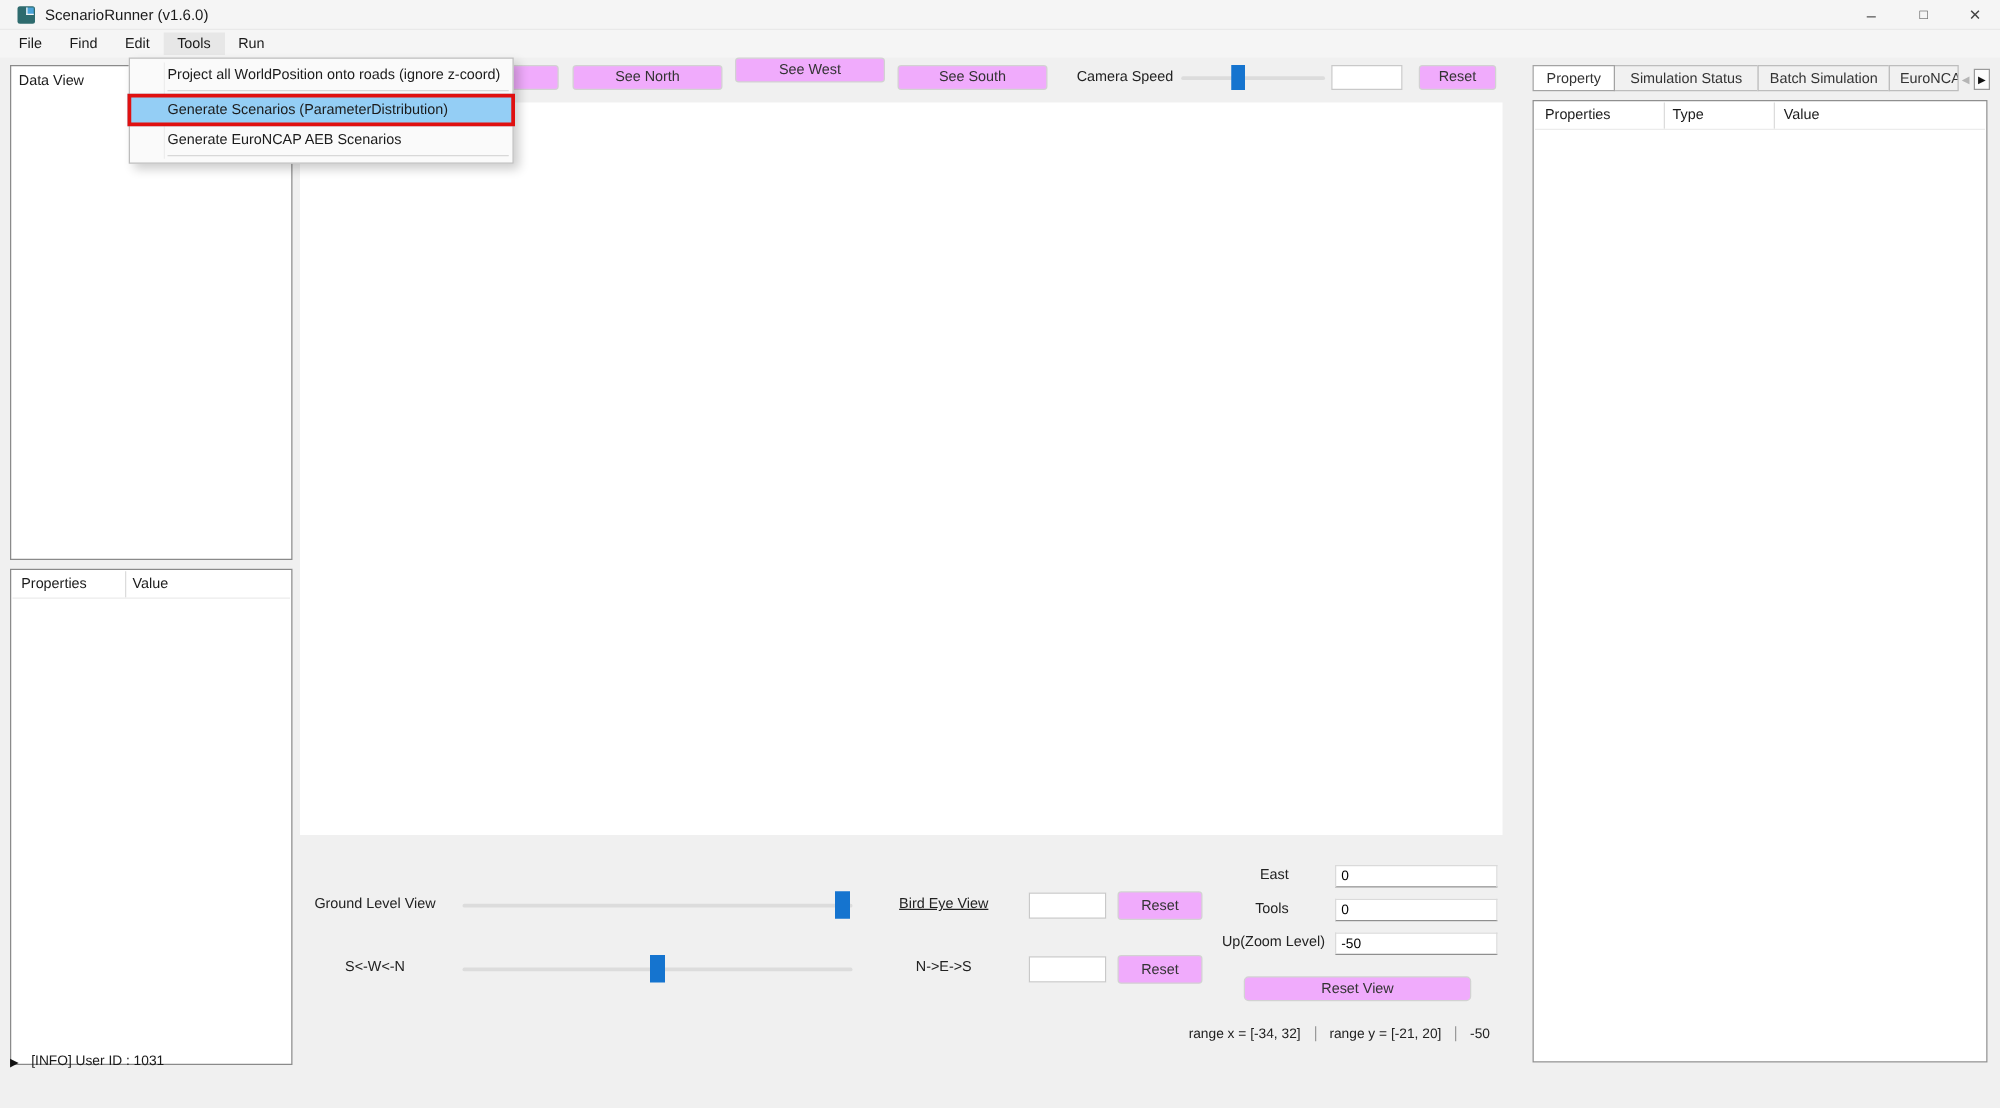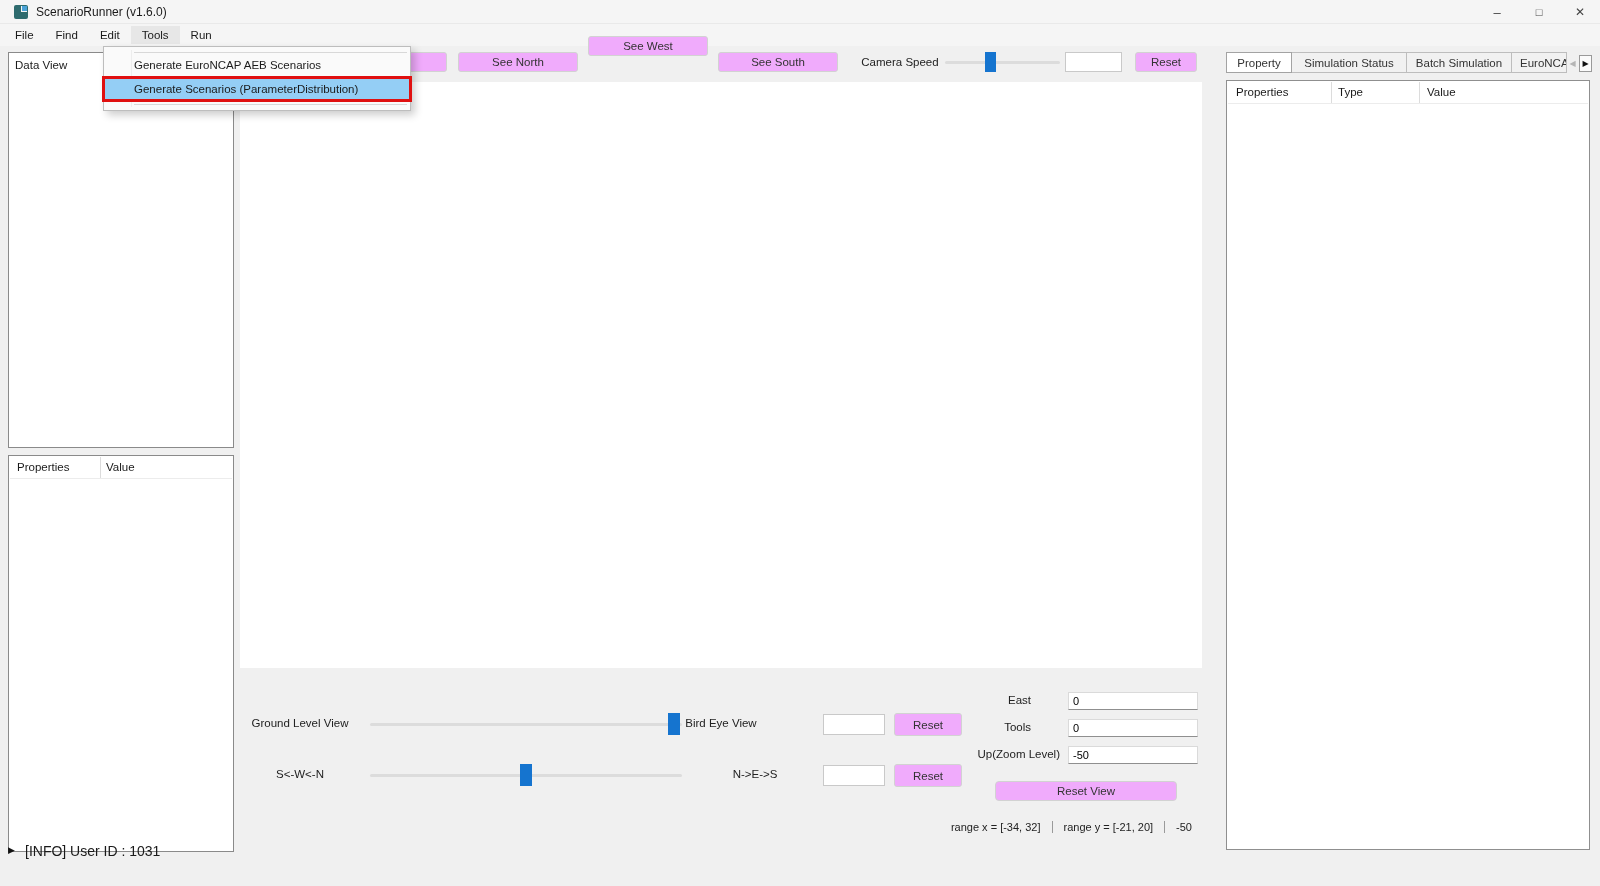--- a/index.html
+++ b/index.html
@@ -67,21 +67,21 @@
   .menu-sep { height:1px; background:#d8d8d8; margin:2px 3px 2px 30px; }
   .menu-item.highlighted { background:#94cef5; border:3px solid #e01010; margin:1px -2px; padding-left:29px; height:26px; line-height:20px; }
 
   
   .coord-input { border:1px solid #dadada; border-bottom:1px solid #8f8f8f; background:#fff; font-size:11px; padding:0 4px; font-family:"Liberation Sans",sans-serif; }
   .range-row { left:920px; top:819px; width:272px; height:16px; display:flex; align-items:center; justify-content:flex-end; gap:11px; font-size:11px; color:#222; }
   .vbar { width:1px; height:12px; background:#9a9a9a; }
 
   
   .status-arrow { left:8px; top:845px; font-size:9px; color:#111; }
-  .status-text { left:25px; top:843px; font-size:14px; color:#1a1a1a; }
+  .status-text { left:25px; top:843px; font-size:11px; color:#1a1a1a; }
 </style>
 </head>
 <body>
 
 <div class="abs titlebar">
   <div class="abs app-icon"></div>
   <div class="abs win-title">ScenarioRunner (v1.6.0)</div>
   <div class="abs win-btn min">
       <span>–</span>
     </div>
@@ -109,21 +109,21 @@
   <div class="props-head" style="left:8px;">Properties</div>
   <div class="props-head" style="left:97px;">Value</div>
   <div class="col-divider" style="left:91px;top:1px;height:21px;"></div>
   <div class="head-underline" style="top:22px;"></div>
 </div>
 
 <div class="abs canvas"></div>
 
 <div class="abs btn" style="left:330px;top:52px;width:117px;height:20px;"></div>
 <div class="abs btn" style="left:458px;top:52px;width:120px;height:20px;">See North</div>
-<div class="abs btn" style="left:588px;top:36px;width:120px;height:20px;">See West</div>
+<div class="abs btn" style="left:588px;top:46px;width:120px;height:20px;">See West</div>
 <div class="abs btn" style="left:718px;top:52px;width:120px;height:20px;">See South</div>
 
 <div class="abs label center" style="left:850px;top:56px;width:100px;">Camera Speed</div>
 <div class="slider" style="left:945px;top:52px;width:115px;height:20px;">
   <div class="track" style="top:9px;"></div>
   <div class="handle" style="left:40px;top:0;width:11px;height:20px"></div>
 </div>
 <input class="abs tb-input" style="left: 1065px; top: 52px; width: 57px; height: 20px;" value="">
 <div class="abs btn" style="left:1135px;top:52px;width:62px;height:20px;">Reset</div>
 
@@ -141,33 +141,34 @@
 <div class="abs pane">
   <div class="props-head" style="left:9px;">Properties</div>
   <div class="props-head" style="left:111px;">Type</div>
   <div class="props-head" style="left:200px;">Value</div>
   <div class="col-divider" style="left:104px;top:1px;height:21px;"></div>
   <div class="col-divider" style="left:192px;top:1px;height:21px;"></div>
   <div class="head-underline" style="top:22px;"></div>
 </div>
 
 <div class="abs menu">
+  <div class="menu-item">Project all WorldPosition onto roads (ignore z-coord)</div>
   <div class="menu-sep"></div>
+  <div class="menu-item highlighted">Generate Scenarios (ParameterDistribution)</div>
   <div class="menu-item">Generate EuroNCAP AEB Scenarios</div>
-  <div class="menu-item highlighted">Generate Scenarios (ParameterDistribution)</div>
   <div class="menu-sep"></div>
 </div>
 
 <div class="abs label center" style="left:240px;top:717px;width:120px;">Ground Level View</div>
 <div class="slider" style="left:370px;top:713px;width:312px;height:22px;">
   <div class="track" style="top:10px;"></div>
   <div class="handle" style="left:298px;top:0;width:12px;height:22px"></div>
 </div>
 
-<div class="abs label center" style="left:661px;top:717px;width:120px;">Bird Eye View</div>
+<div class="abs label center" style="left:695px;top:717px;width:120px;text-decoration:underline;">Bird Eye View</div>
 <input class="abs tb-input" style="left: 823px; top: 714px; width: 62px; height: 21px;" value="">
 <div class="abs btn" style="left:894px;top:713px;width:68px;height:23px;">Reset</div>
 
 <div class="abs label center" style="left:240px;top:768px;width:120px;">S&lt;-W&lt;-N</div>
 <div class="slider" style="left:370px;top:764px;width:312px;height:22px;">
   <div class="track" style="top:10px;"></div>
   <div class="handle" style="left:150px;top:0;width:12px;height:22px"></div>
 </div>
 
 <div class="abs label center" style="left:695px;top:768px;width:120px;">N-&gt;E-&gt;S</div>

